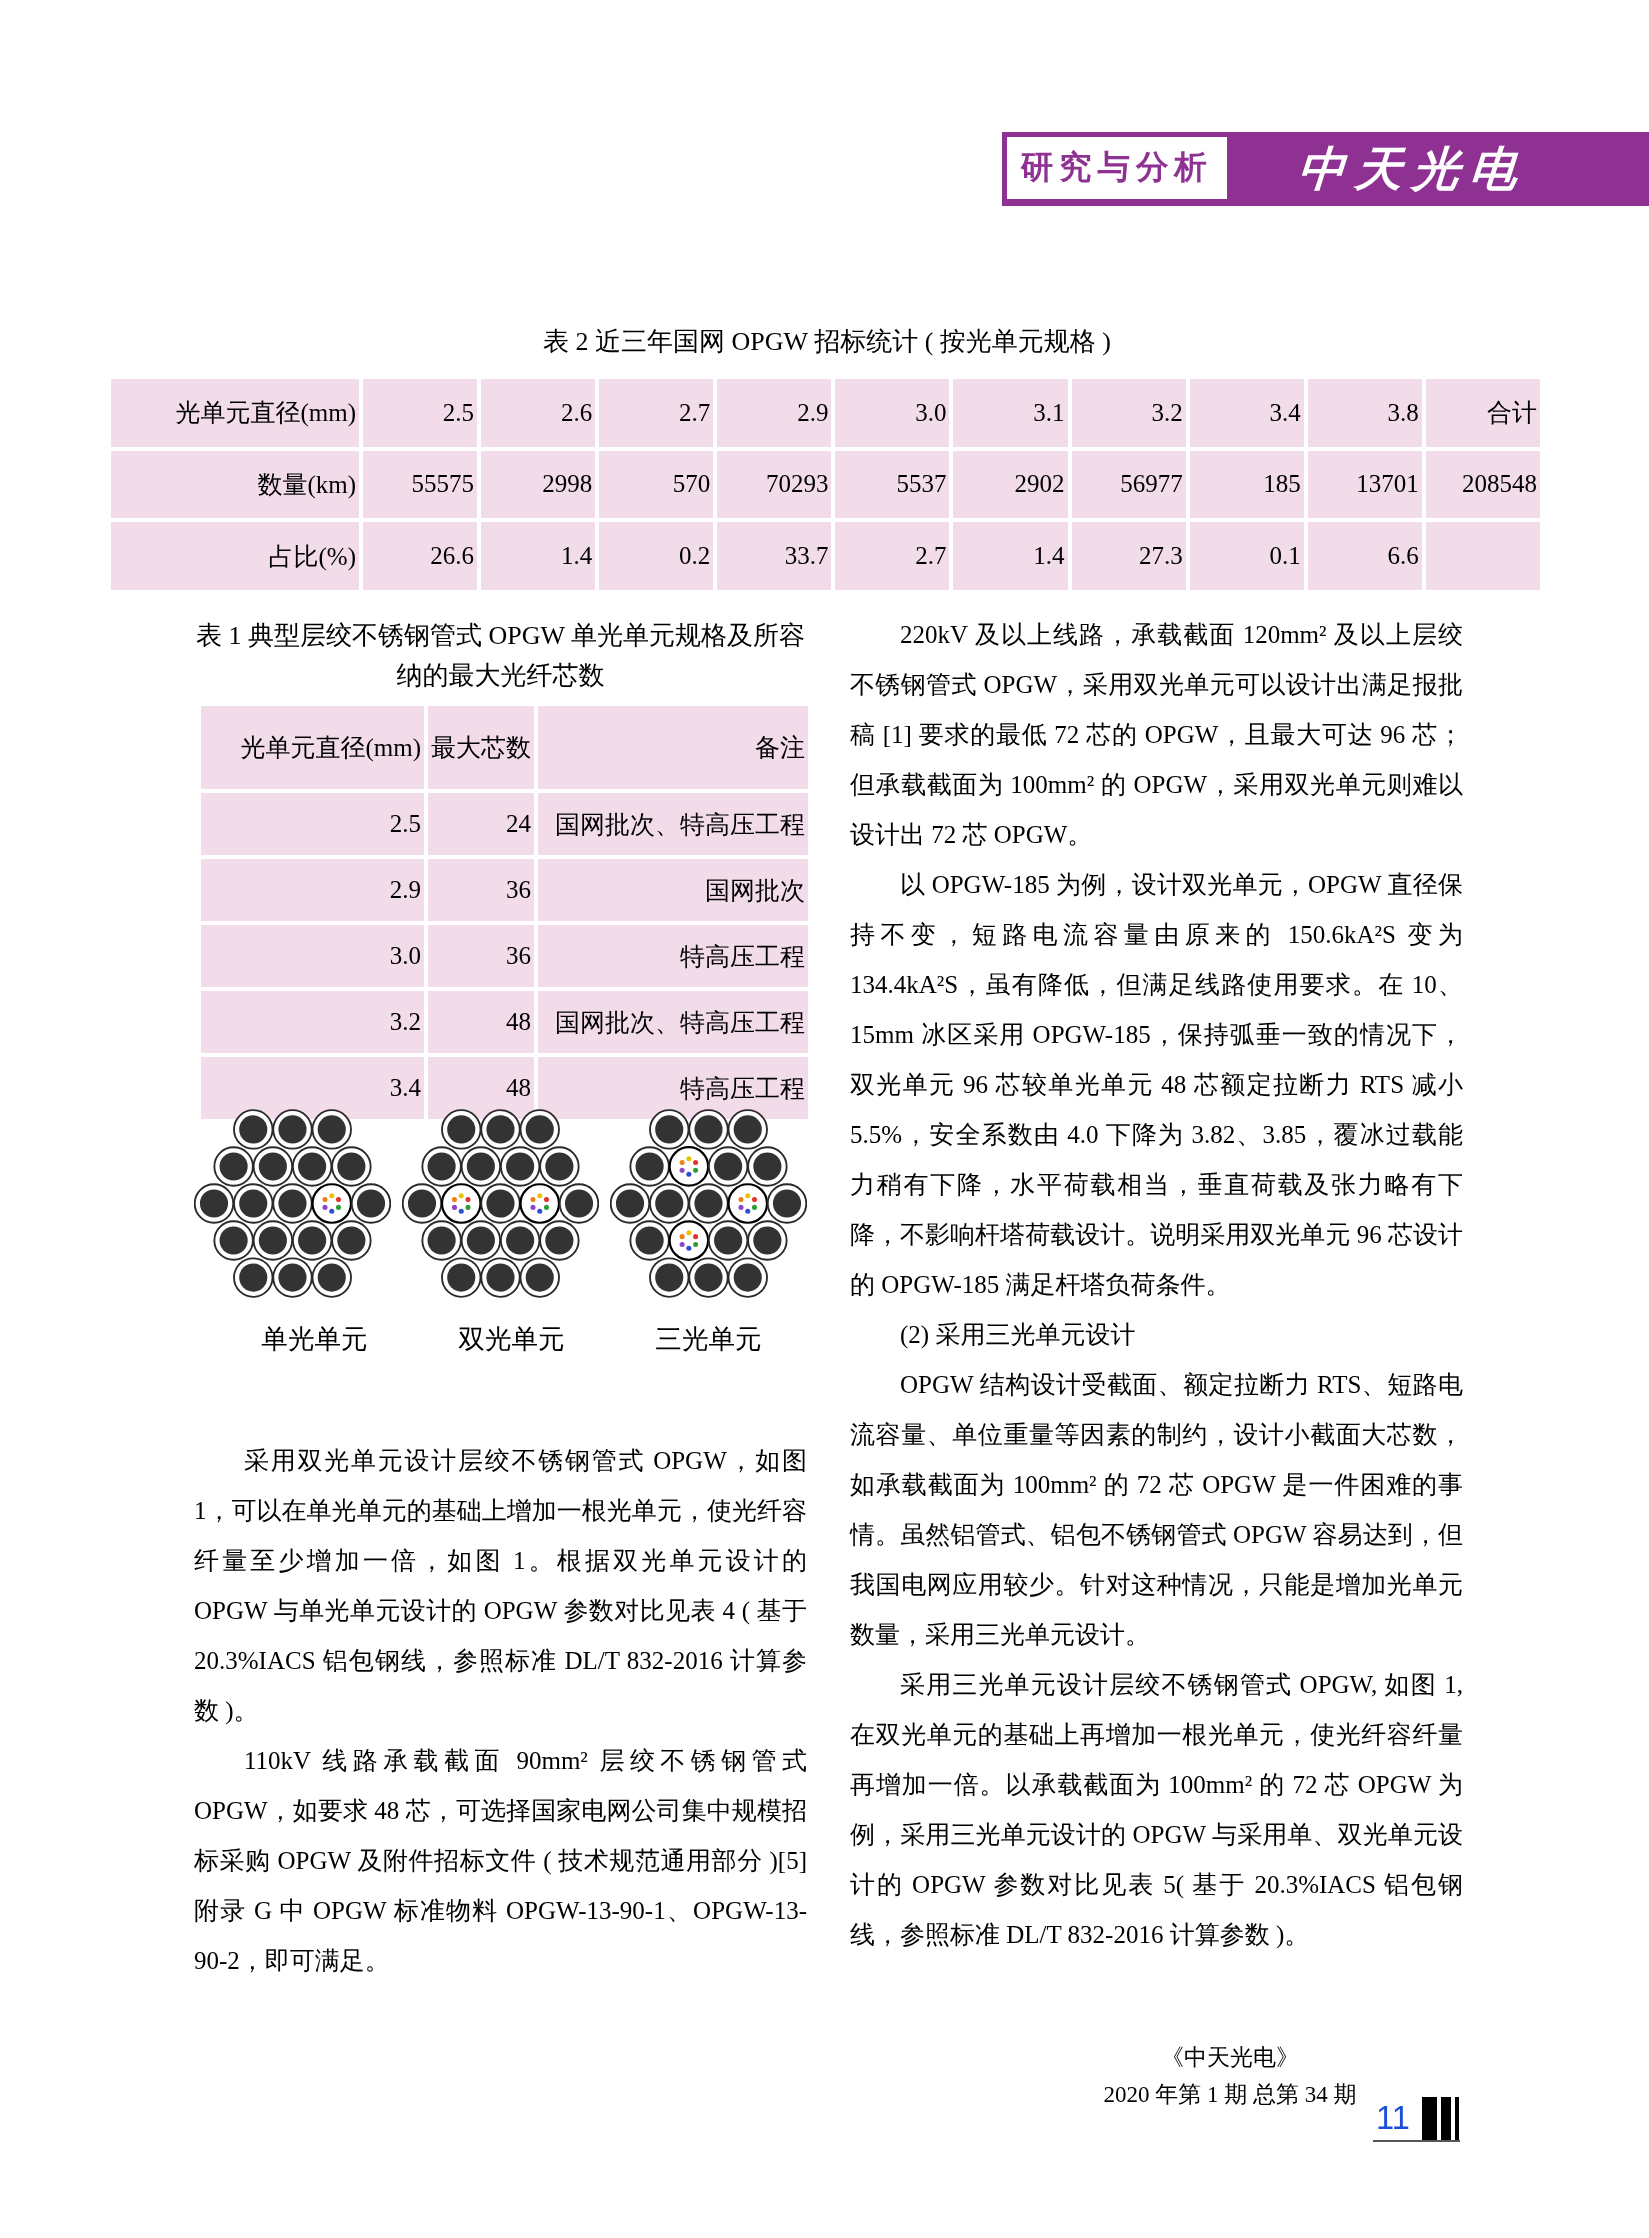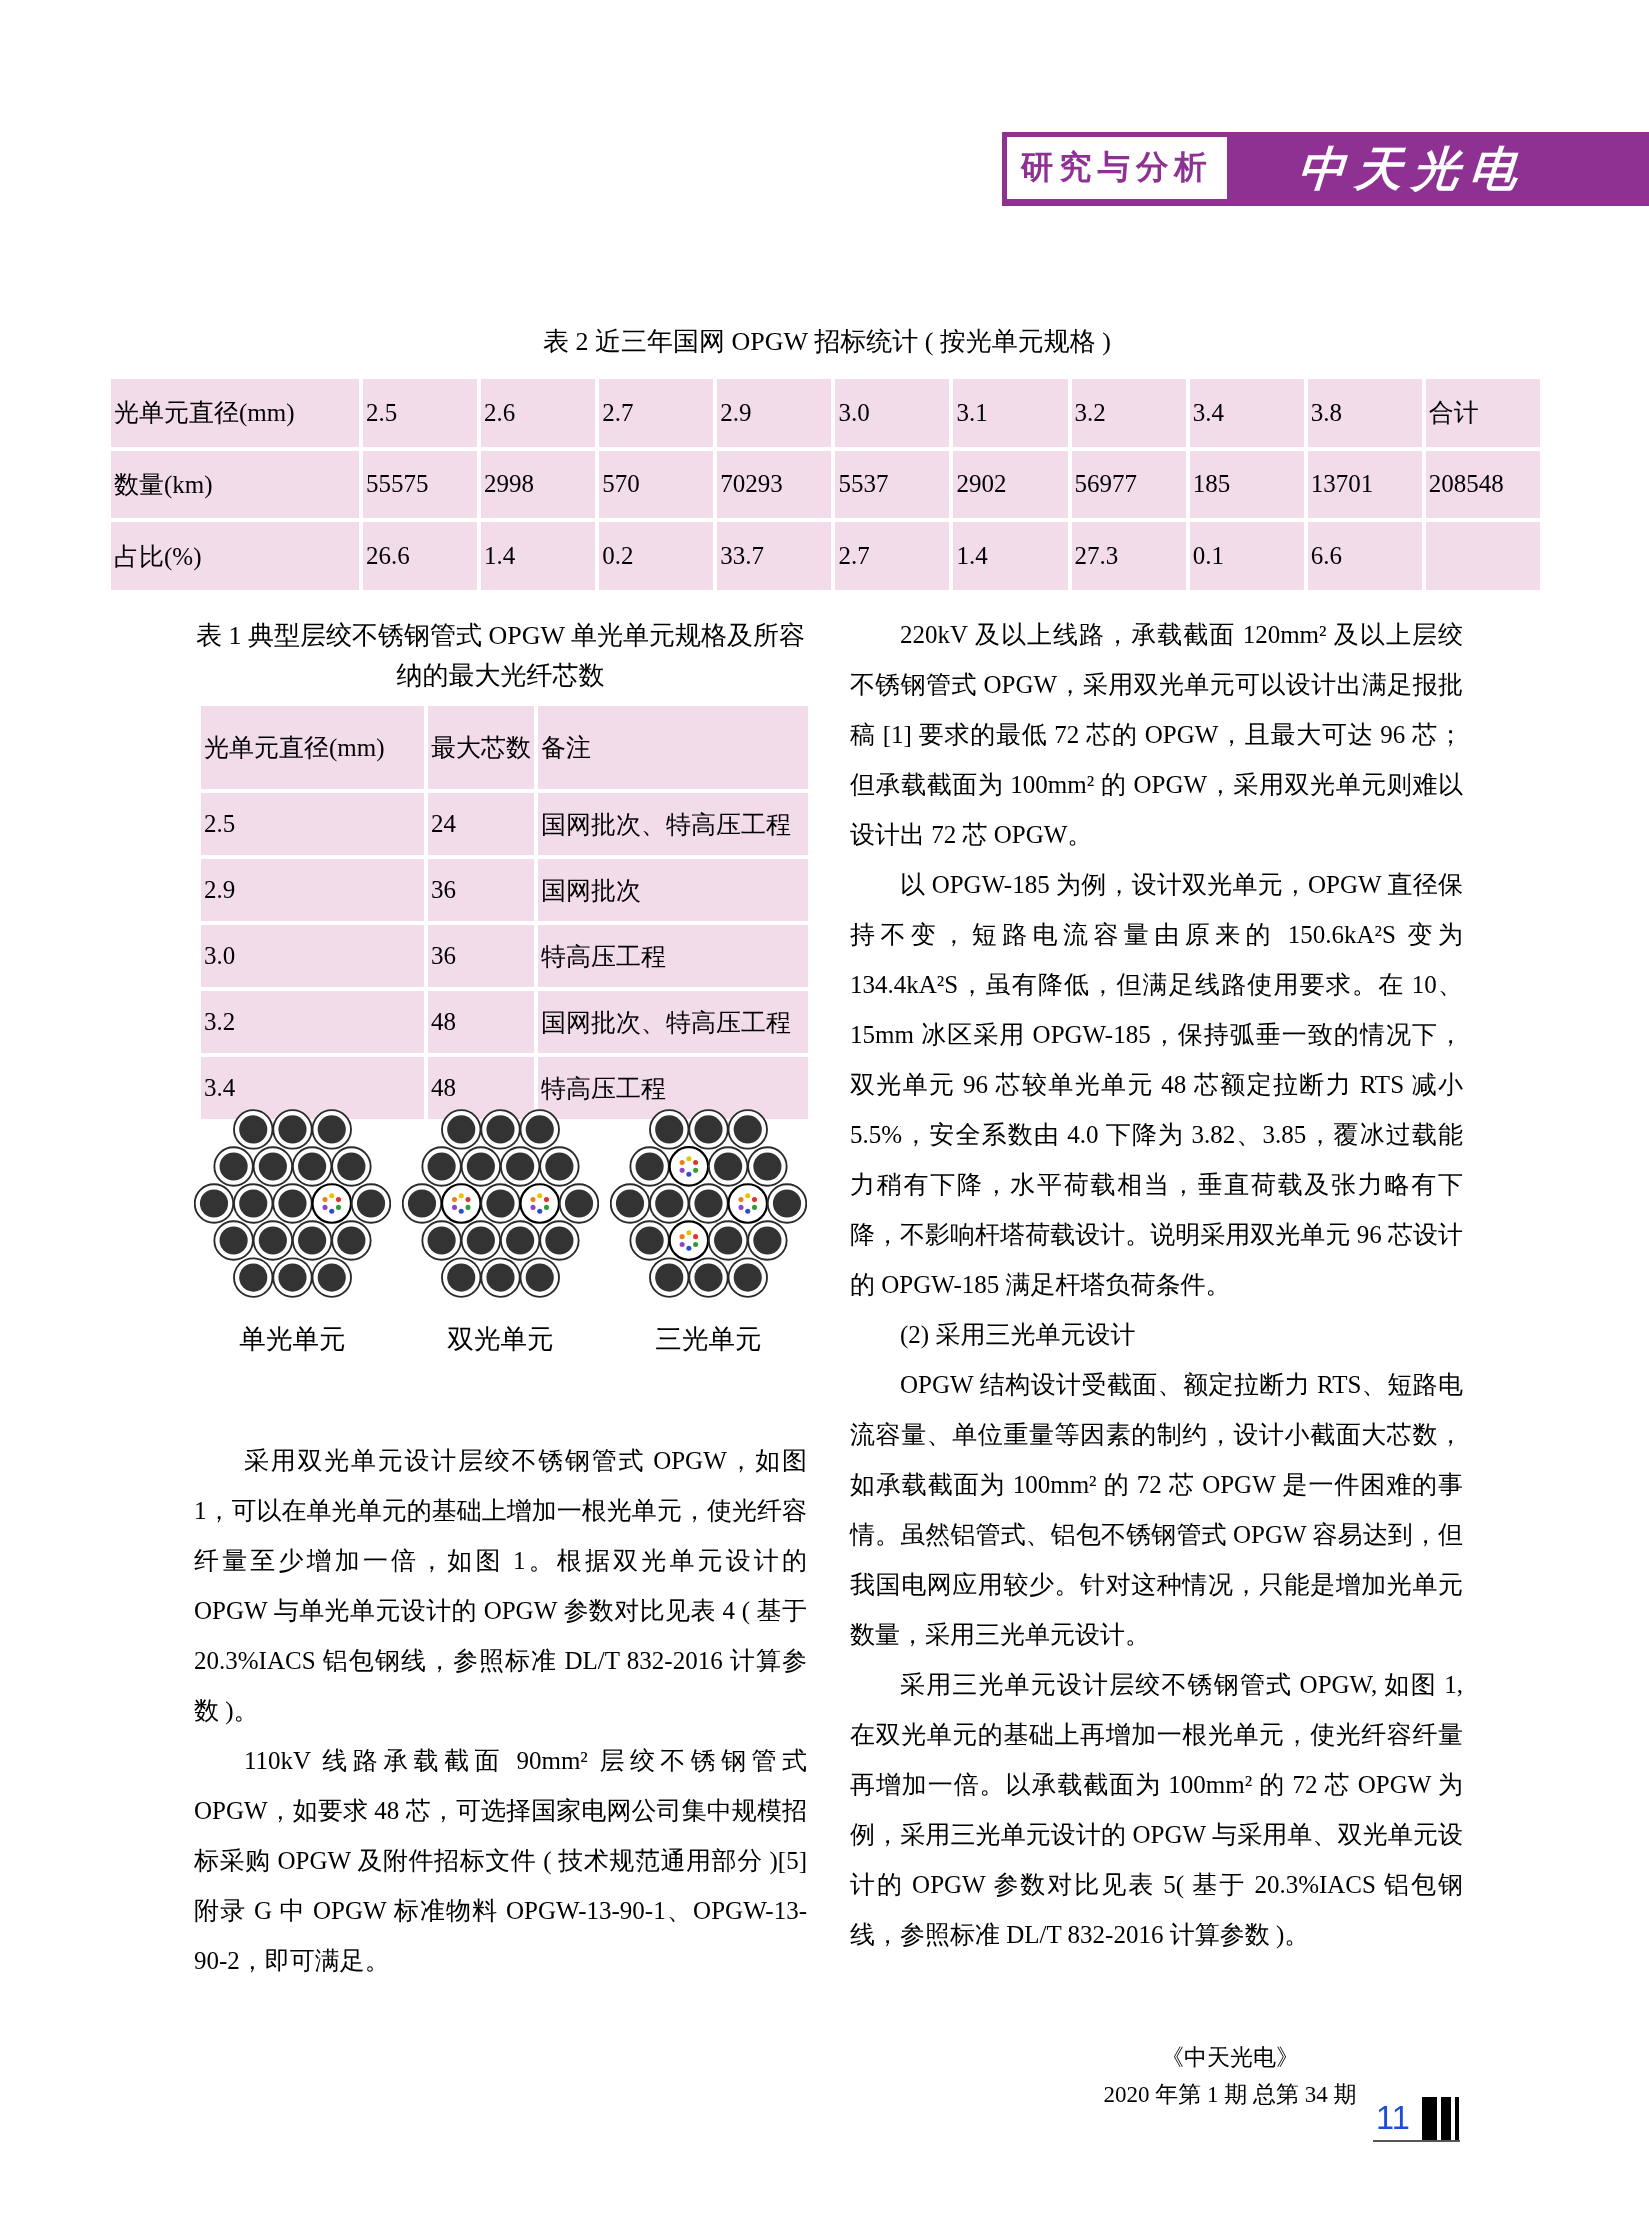--- a/index.html
+++ b/index.html
@@ -41,32 +41,32 @@
   .tbl-title{
     position:absolute;text-align:center;font-size:26px;color:#000;
     white-space:nowrap;
   }
   #table2-title{left:109px;top:324px;width:1436px;}
   table.datatable{
     border-collapse:separate;border-spacing:4.4px;table-layout:fixed;
     font-size:25px;color:#000;
   }
   table.datatable td,table.datatable th{
-    background:var(--pink);text-align:left;vertical-align:middle;
+    background:var(--pink);text-align:right;vertical-align:middle;
     font-weight:normal;padding:8px 3px;overflow:hidden;white-space:nowrap;
   }
   #table2{position:absolute;left:107px;top:375px;width:1437px;height:219px;}
   #table3-title{left:194px;top:616px;width:613px;line-height:40px;white-space:normal;}
   #table3{position:absolute;left:197px;top:702px;width:603px;}
   #table3 thead tr{height:83px;}
   #table3 tbody tr{height:62px;}
   
   .figure-wrap{position:absolute;left:194px;top:1105px;width:613px;}
   .cables{display:flex;justify-content:space-between;align-items:center;}
-  .cable-labels{display:flex;justify-content:space-between;margin-top:19px;}
+  .cable-labels{display:flex;justify-content:flex-end;margin-top:19px;}
   .cable-labels span{width:197px;text-align:center;font-size:26.6px;color:#000;}
   .figure-caption{margin-top:19px;text-align:center;font-size:26px;color:#000;white-space:nowrap;}
   
   .col{
     position:absolute;font-size:25px;line-height:50px;text-align:justify;
     color:#000;
   }
   .col p{margin:0;text-indent:2em;}
   #left-col{left:194px;top:1436px;width:613px;}
   #right-col{left:850px;top:610px;width:613px;line-height:50px;}

